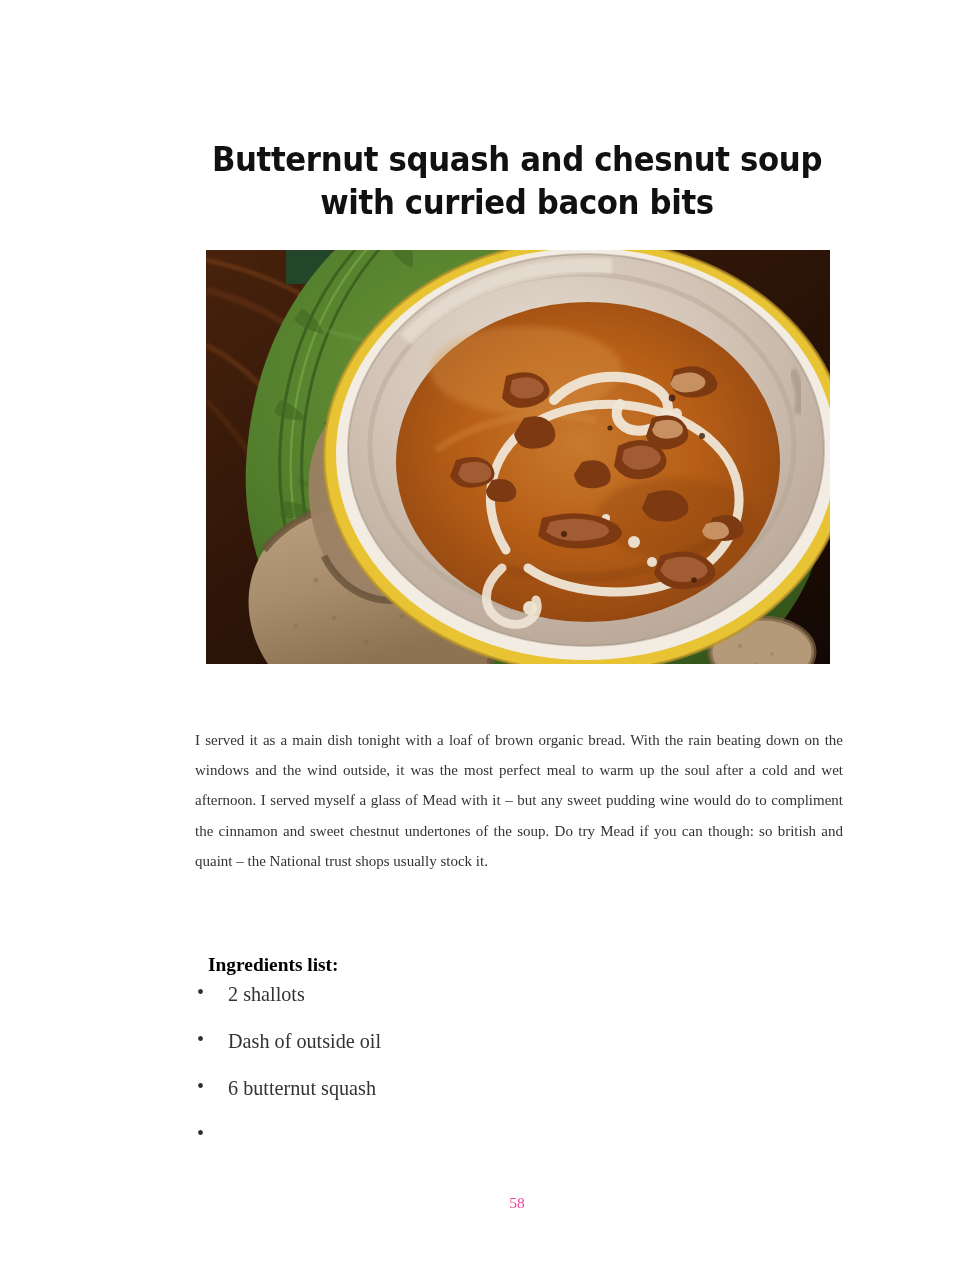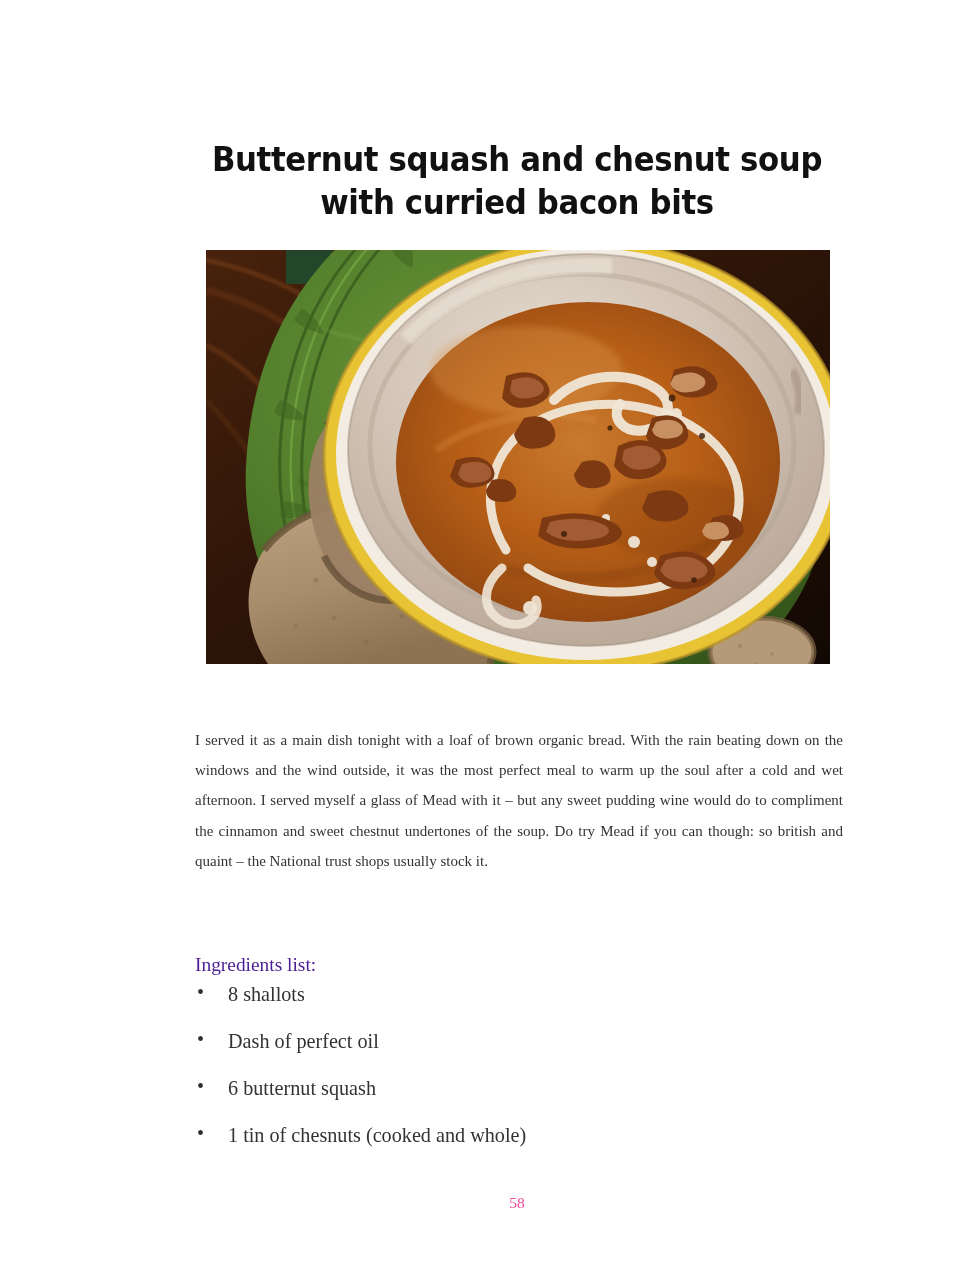--- a/index.html
+++ b/index.html
@@ -62,25 +62,25 @@
     font-size: 15px;
     line-height: 30.2px;
     text-align: justify;
     text-justify: inter-word;
     color: #333333;
     hyphens: none;
   }
 
   .ingredients-heading {
     position: absolute;
-    left: 155px;
+    left: 168px;
     top: 938px;
     font-size: 19.4px;
-    font-weight: normal;
-    color: #4c1d95;
+    font-weight: bold;
+    color: #000000;
   }
 
   .ingredients-list {
     position: absolute;
     left: 155px;
     top: 980px;
     width: 648px;
     list-style: none;
     margin: 0;
     padding: 0;
@@ -312,31 +312,30 @@
     </svg>
   </figure>
 
   <p class="body-text">I served it as a main dish tonight with a loaf of brown organic bread. With the rain beating down on the windows and the wind outside, it was the most perfect meal to warm up the soul after a cold and wet afternoon. I served myself a glass of Mead with it – but any sweet pudding wine would do to compliment the cinnamon and sweet chestnut undertones of the soup. Do try Mead if you can though: so british and quaint – the National trust shops usually stock it.</p>
 
   <h2 class="ingredients-heading">Ingredients list:</h2>
 
   <ul class="ingredients-list">
     <li>
       <span class="bullet">•</span>
-      <span>8 shallots</span>
+      <span>2 shallots</span>
     </li>
     <li>
       <span class="bullet">•</span>
-      <span>Dash of perfect oil</span>
+      <span>Dash of outside oil</span>
     </li>
     <li>
       <span class="bullet">•</span>
       <span>6 butternut squash</span>
     </li>
     <li>
       <span class="bullet">•</span>
-      <span>1 tin of chesnuts (cooked and whole)</span>
     </li>
   </ul>
 
   <div class="page-number">58</div>
 
 </div>
 
 </body></html>

